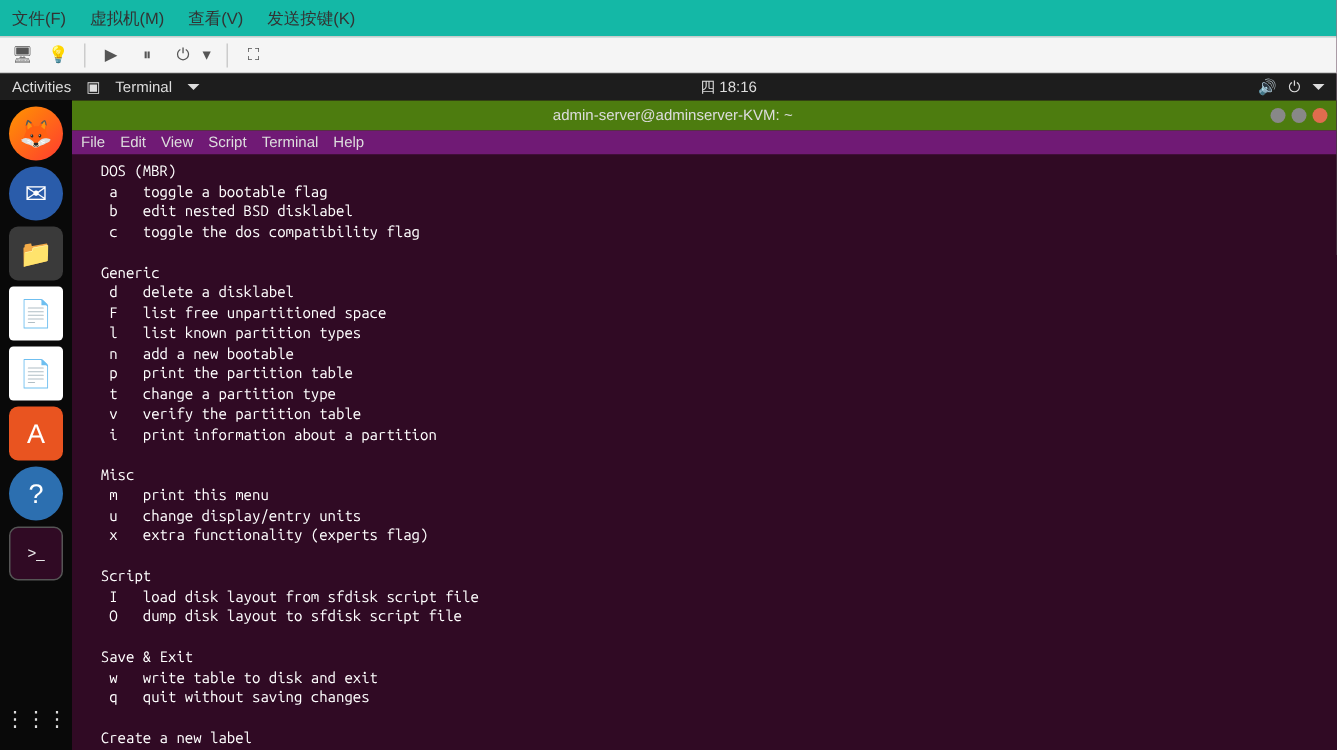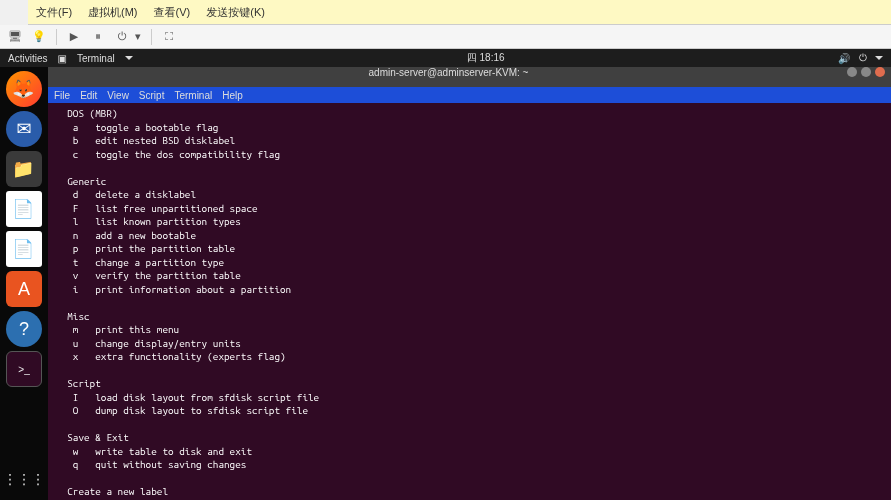--- a/index.html
+++ b/index.html
@@ -1,18 +1,18 @@
 <!DOCTYPE html>
 <html><head>
   <meta charset="utf-8">
   <style>
     * { margin: 0; padding: 0; box-sizing: border-box; }
     body { font-family: sans-serif; font-size: 11px; background: #f0f0f0; width: 891px; height: 500px; overflow: hidden; }
     
-    .vm-menubar { background: #fef9c3; height: 20px; display: flex; align-items: center; padding: 12px 8px; gap: 16px; border-bottom: 1px solid #ccc; margin-left: 28px; }
+    .vm-menubar { background: #14b8a6; height: 20px; display: flex; align-items: center; padding: 12px 8px; gap: 16px; border-bottom: 1px solid #ccc; }
     .vm-menubar span { color: #333; cursor: default; }
     
     .vm-toolbar { background: #f5f5f5; height: 24px; display: flex; align-items: center; padding: 0 4px; gap: 2px; border-bottom: 1px solid #ccc; }
     .vm-toolbar .tbtn { width: 22px; height: 20px; display: flex; align-items: center; justify-content: center; color: #555; }
     .vm-toolbar .divider { width: 1px; height: 16px; background: #ccc; margin: 0 4px; }
     .vm-toolbar .dropdown { width: 10px; color: #555; }
     
     .guest-area { background: #000; height: calc(500px - 44px); position: relative; }
     
     .topbar { background: #1d1d1d; height: 18px; display: flex; align-items: center; color: #ddd; font-size: 10px; padding: 0 8px; }
@@ -28,28 +28,28 @@
     .firefox { background: linear-gradient(135deg, #ff9500, #ff3b30); color: #fff; border-radius: 50%; }
     .thunderbird { background: #2a5caa; color: #fff; border-radius: 50%; }
     .files { background: #3a3a3a; color: #e95420; }
     .software { background: #e95420; color: #fff; }
     .help { background: #2c6fb0; color: #fff; border-radius: 50%; }
     .terminal-icon { background: #300a24; border: 1px solid #555; color: #eee; font-size: 10px; }
     .apps { margin-top: auto; margin-bottom: 8px; color: #ddd; font-size: 14px; }
     .doc-icon { background: #fff; color: #2a5caa; border-radius: 3px; }
     
     .terminal-window { flex: 1; display: flex; flex-direction: column; background: #300a24; margin: 0; }
-    .term-titlebar { background: #404040; height: 20px; display: flex; padding: 0 6px; color: #ddd; font-size: 10px; }
+    .term-titlebar { background: #4d7c0f; height: 20px; display: flex; align-items: center; padding: 0 6px; color: #ddd; font-size: 10px; }
     .term-titlebar .title { flex: 1; text-align: center; }
     .win-btn { width: 10px; height: 10px; border-radius: 50%; margin-left: 4px; }
     .win-min { background: #888; }
     .win-max { background: #888; }
     .win-close { background: #e06c4e; }
     
-    .term-menubar { background: #1d4ed8; height: 16px; display: flex; align-items: center; padding: 0 6px; gap: 10px; color: #ddd; font-size: 10px; }
+    .term-menubar { background: #701a75; height: 16px; display: flex; align-items: center; padding: 0 6px; gap: 10px; color: #ddd; font-size: 10px; }
     
     .term-content { flex: 1; background: #300a24; color: #fff; font-family: 'Ubuntu Mono', monospace; font-size: 10px; line-height: 1.35; padding: 4px 8px; white-space: pre; overflow: hidden; }
     .term-content .hdr { font-weight: normal; color: #fff; }
   </style>
 </head>
 <body>
 
 <div class="vm-menubar">
   <span>文件(F)</span>
   <span>虚拟机(M)</span>

